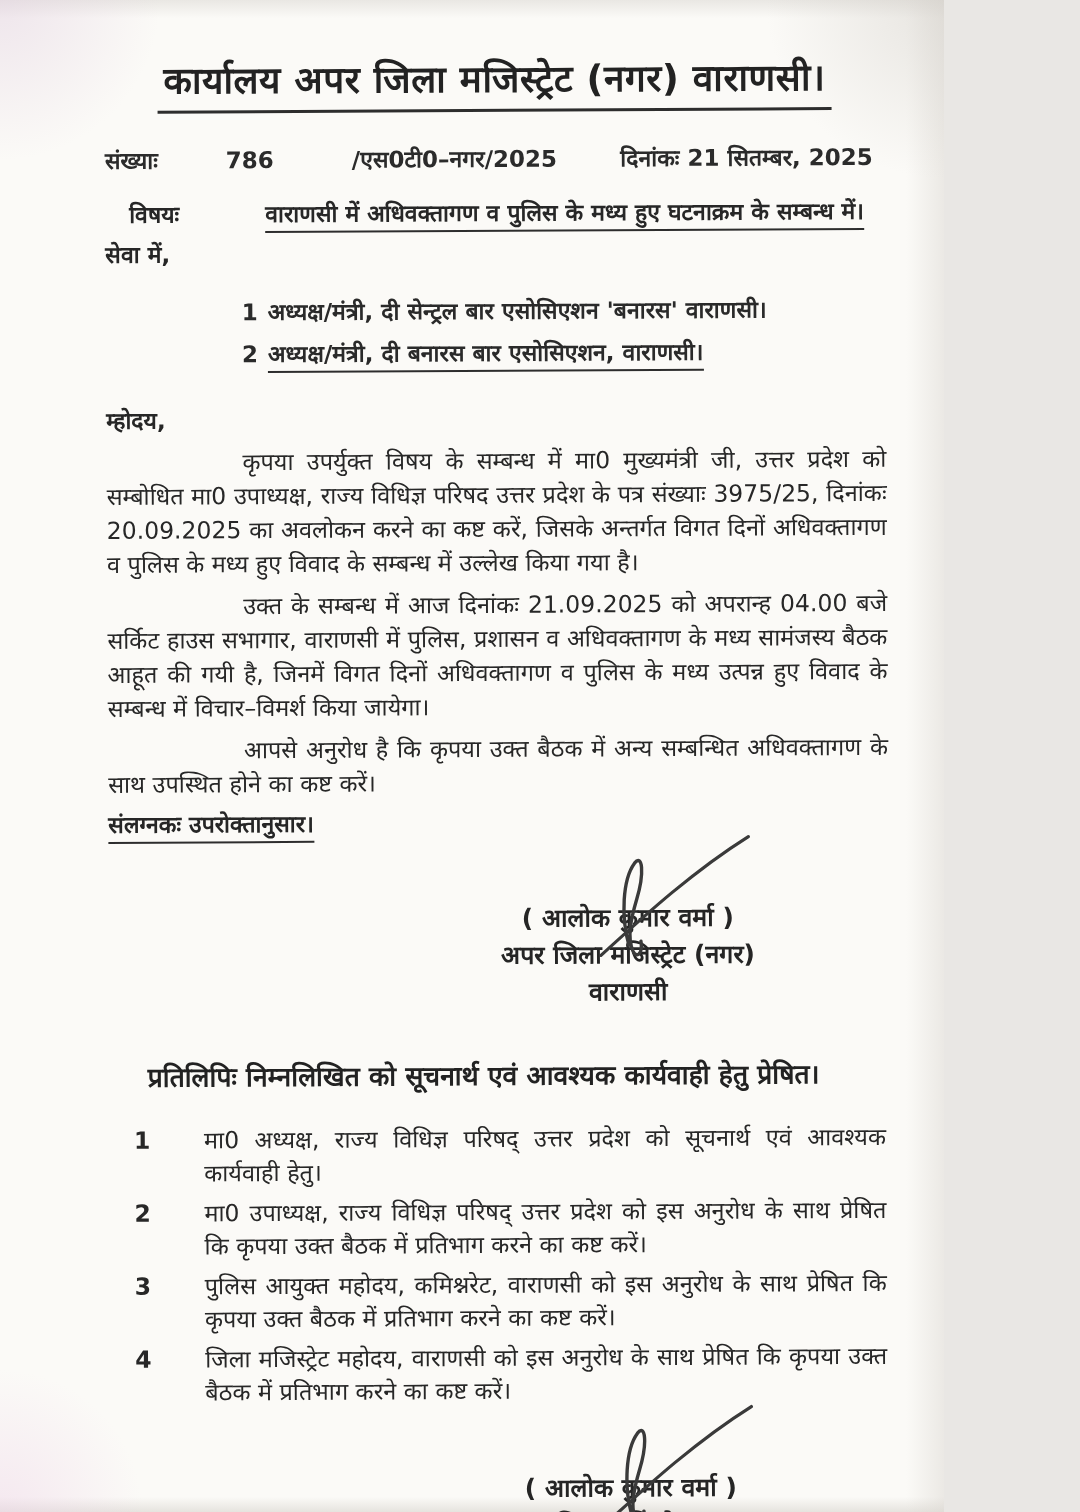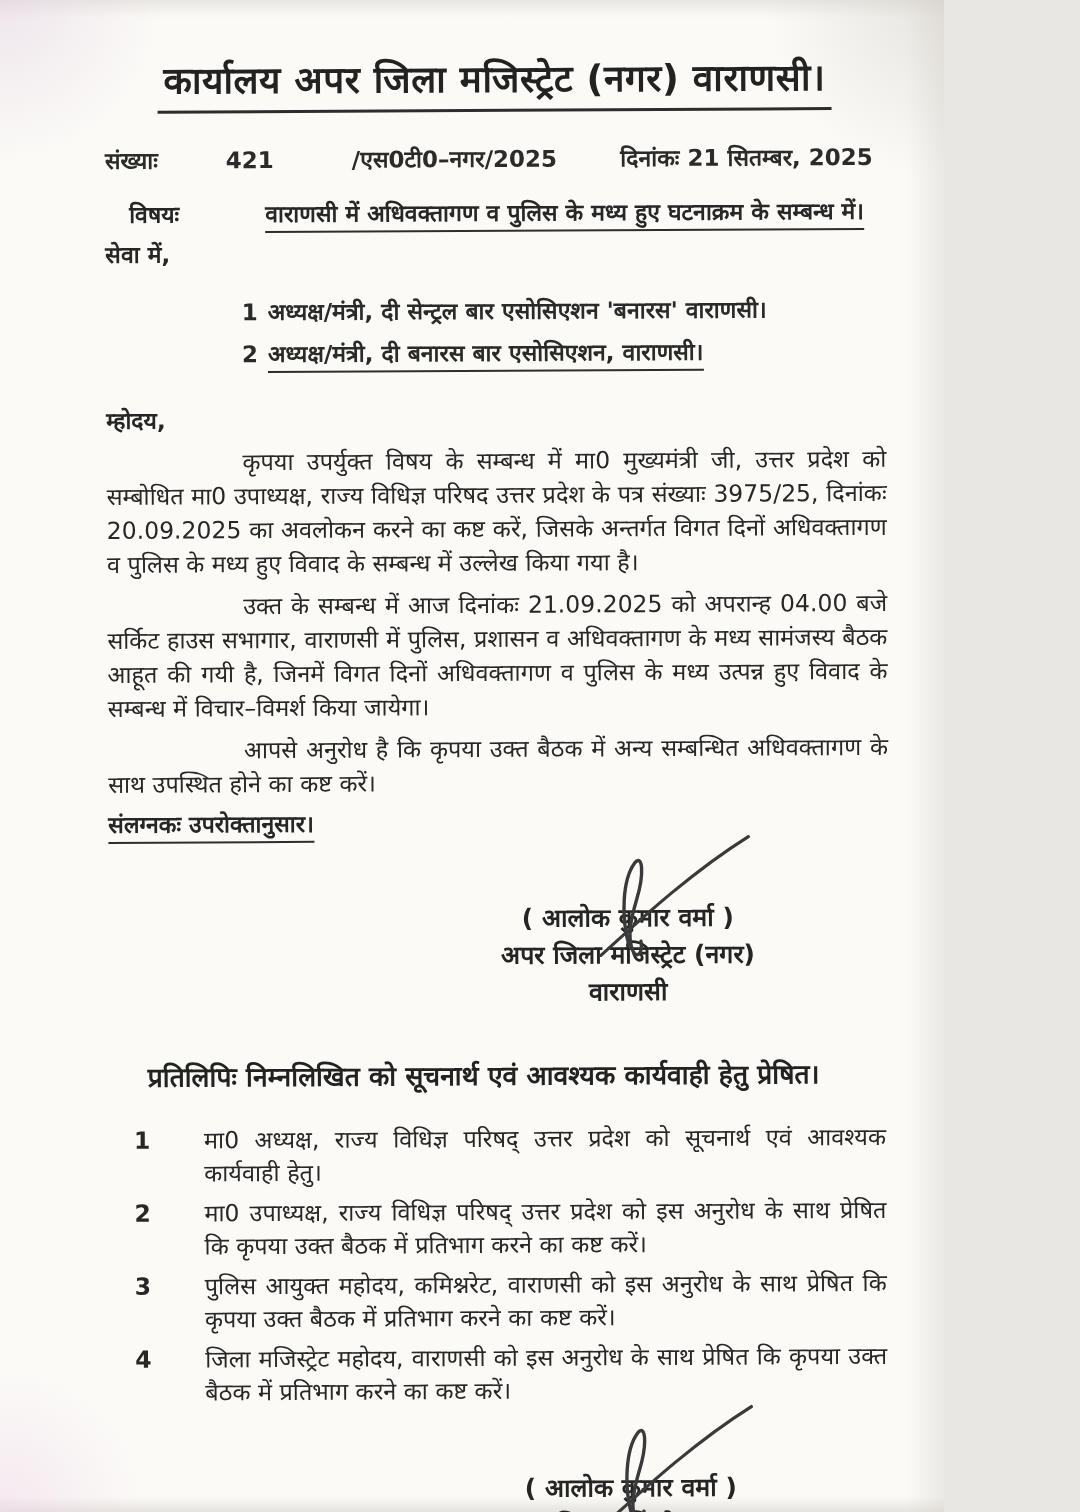--- a/index.html
+++ b/index.html
@@ -115,21 +115,21 @@
 
 <div class="page">
   <div class="letter">
 
     <div class="title-wrap">
       <div class="title">कार्यालय अपर जिला मजिस्ट्रेट (नगर) वाराणसी।</div>
     </div>
 
     <div class="ref-row">
       <span class="ref-label">संख्याः</span>
-      <span class="ref-number">421</span>
+      <span class="ref-number">786</span>
       <span class="ref-suffix">/एस0टी0–नगर/2025</span>
       <span class="ref-date">दिनांकः 21 सितम्बर, 2025</span>
     </div>
 
     <div class="subject-row">
       <span class="subject-label">विषयः</span>
       <span class="subject-text">वाराणसी में अधिवक्तागण व पुलिस के मध्य हुए घटनाक्रम के सम्बन्ध में।</span>
     </div>
 
     <div class="serve-line">सेवा में,</div>

